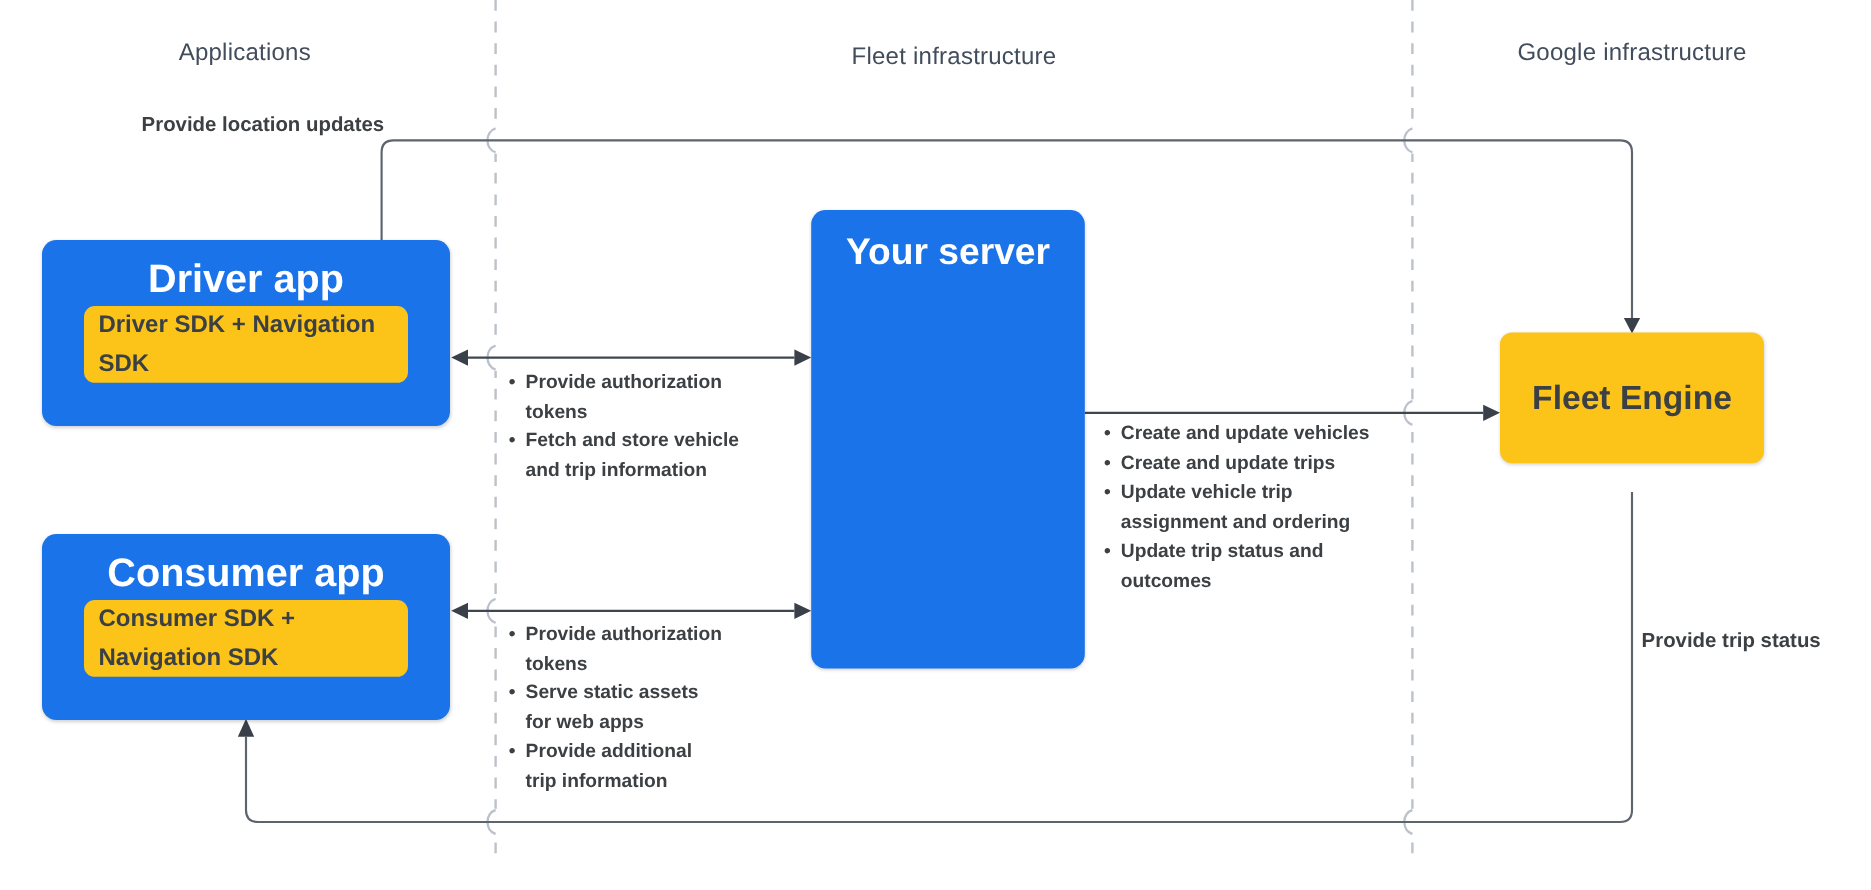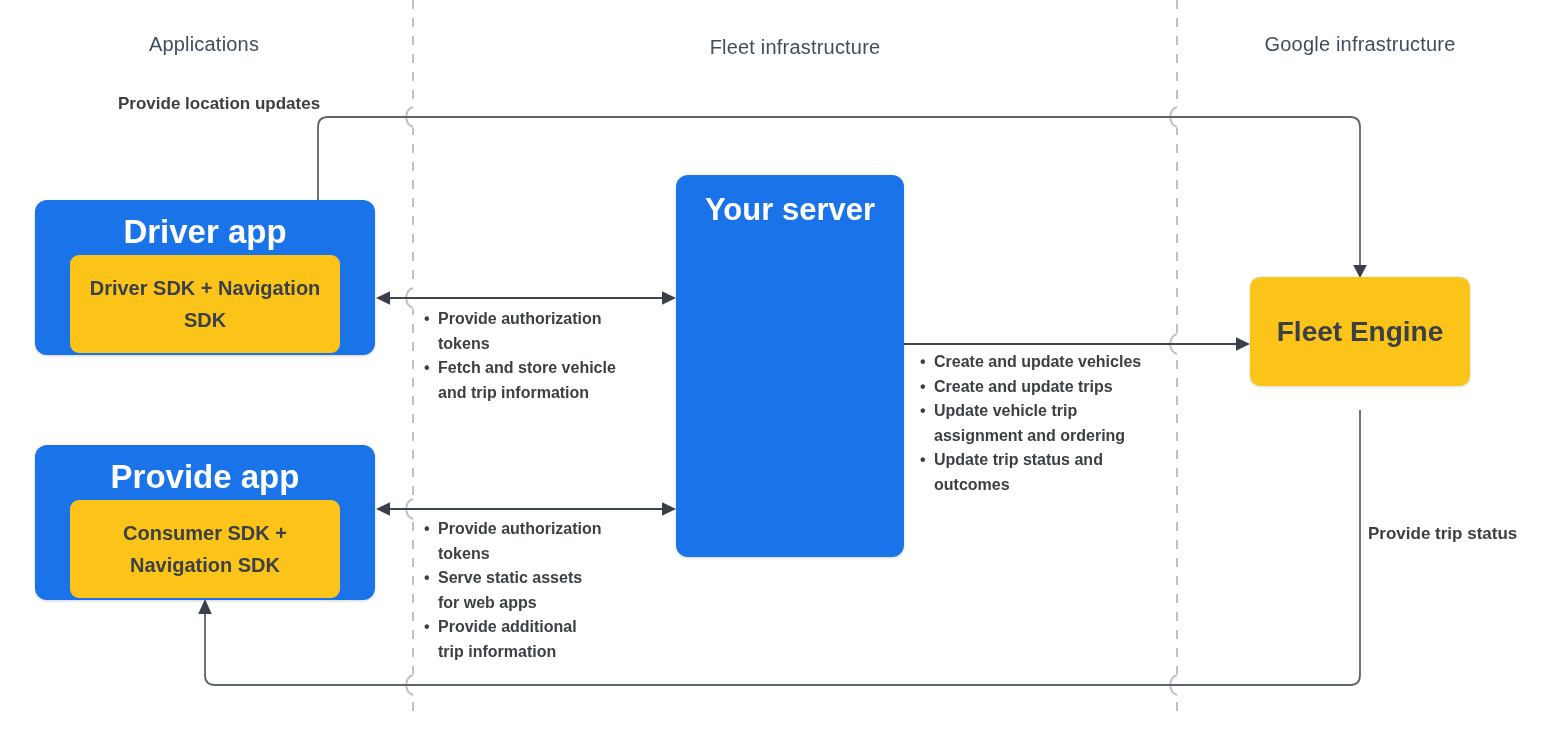--- a/index.html
+++ b/index.html
@@ -49,25 +49,25 @@
     margin-top:13px;
     text-align:center;
     font-size:33px;
     font-weight:bold;
     color:var(--title-text);
   }
   .sdk-box{
     position:absolute;
     left:50%;transform:translateX(-50%);
     top:55px;
-    width:270px;height:98px;
+    width:270px;height:64px;
     background:var(--yellow);
     border-radius:9px;
     display:flex;align-items:center;justify-content:center;
-    text-align:center;
+    text-align:left;
     font-size:20px;font-weight:bold;
     color:var(--box-text);
     line-height:1.6;
     padding:0 12px;box-sizing:border-box;
   }
 
   .server-box{
     position:absolute;
     left:676px;top:175px;
     width:228px;height:382px;
@@ -170,21 +170,21 @@
   <div class="col-header hdr-apps">Applications</div>
   <div class="col-header hdr-yours">Fleet infrastructure</div>
   <div class="col-header hdr-google">Google infrastructure</div>
 
   <div class="app-box driver-box">
     <div class="app-title">Driver app</div>
     <div class="sdk-box">Driver SDK + Navigation SDK</div>
   </div>
 
   <div class="app-box consumer-box">
-    <div class="app-title">Provide app</div>
+    <div class="app-title">Consumer app</div>
     <div class="sdk-box">Consumer SDK + Navigation SDK</div>
   </div>
 
   <div class="server-box">
     <div class="server-title">Your server</div>
   </div>
 
   <div class="fleet-box">Fleet Engine</div>
 
   <div class="edge-label lbl-location">Provide location updates</div>

